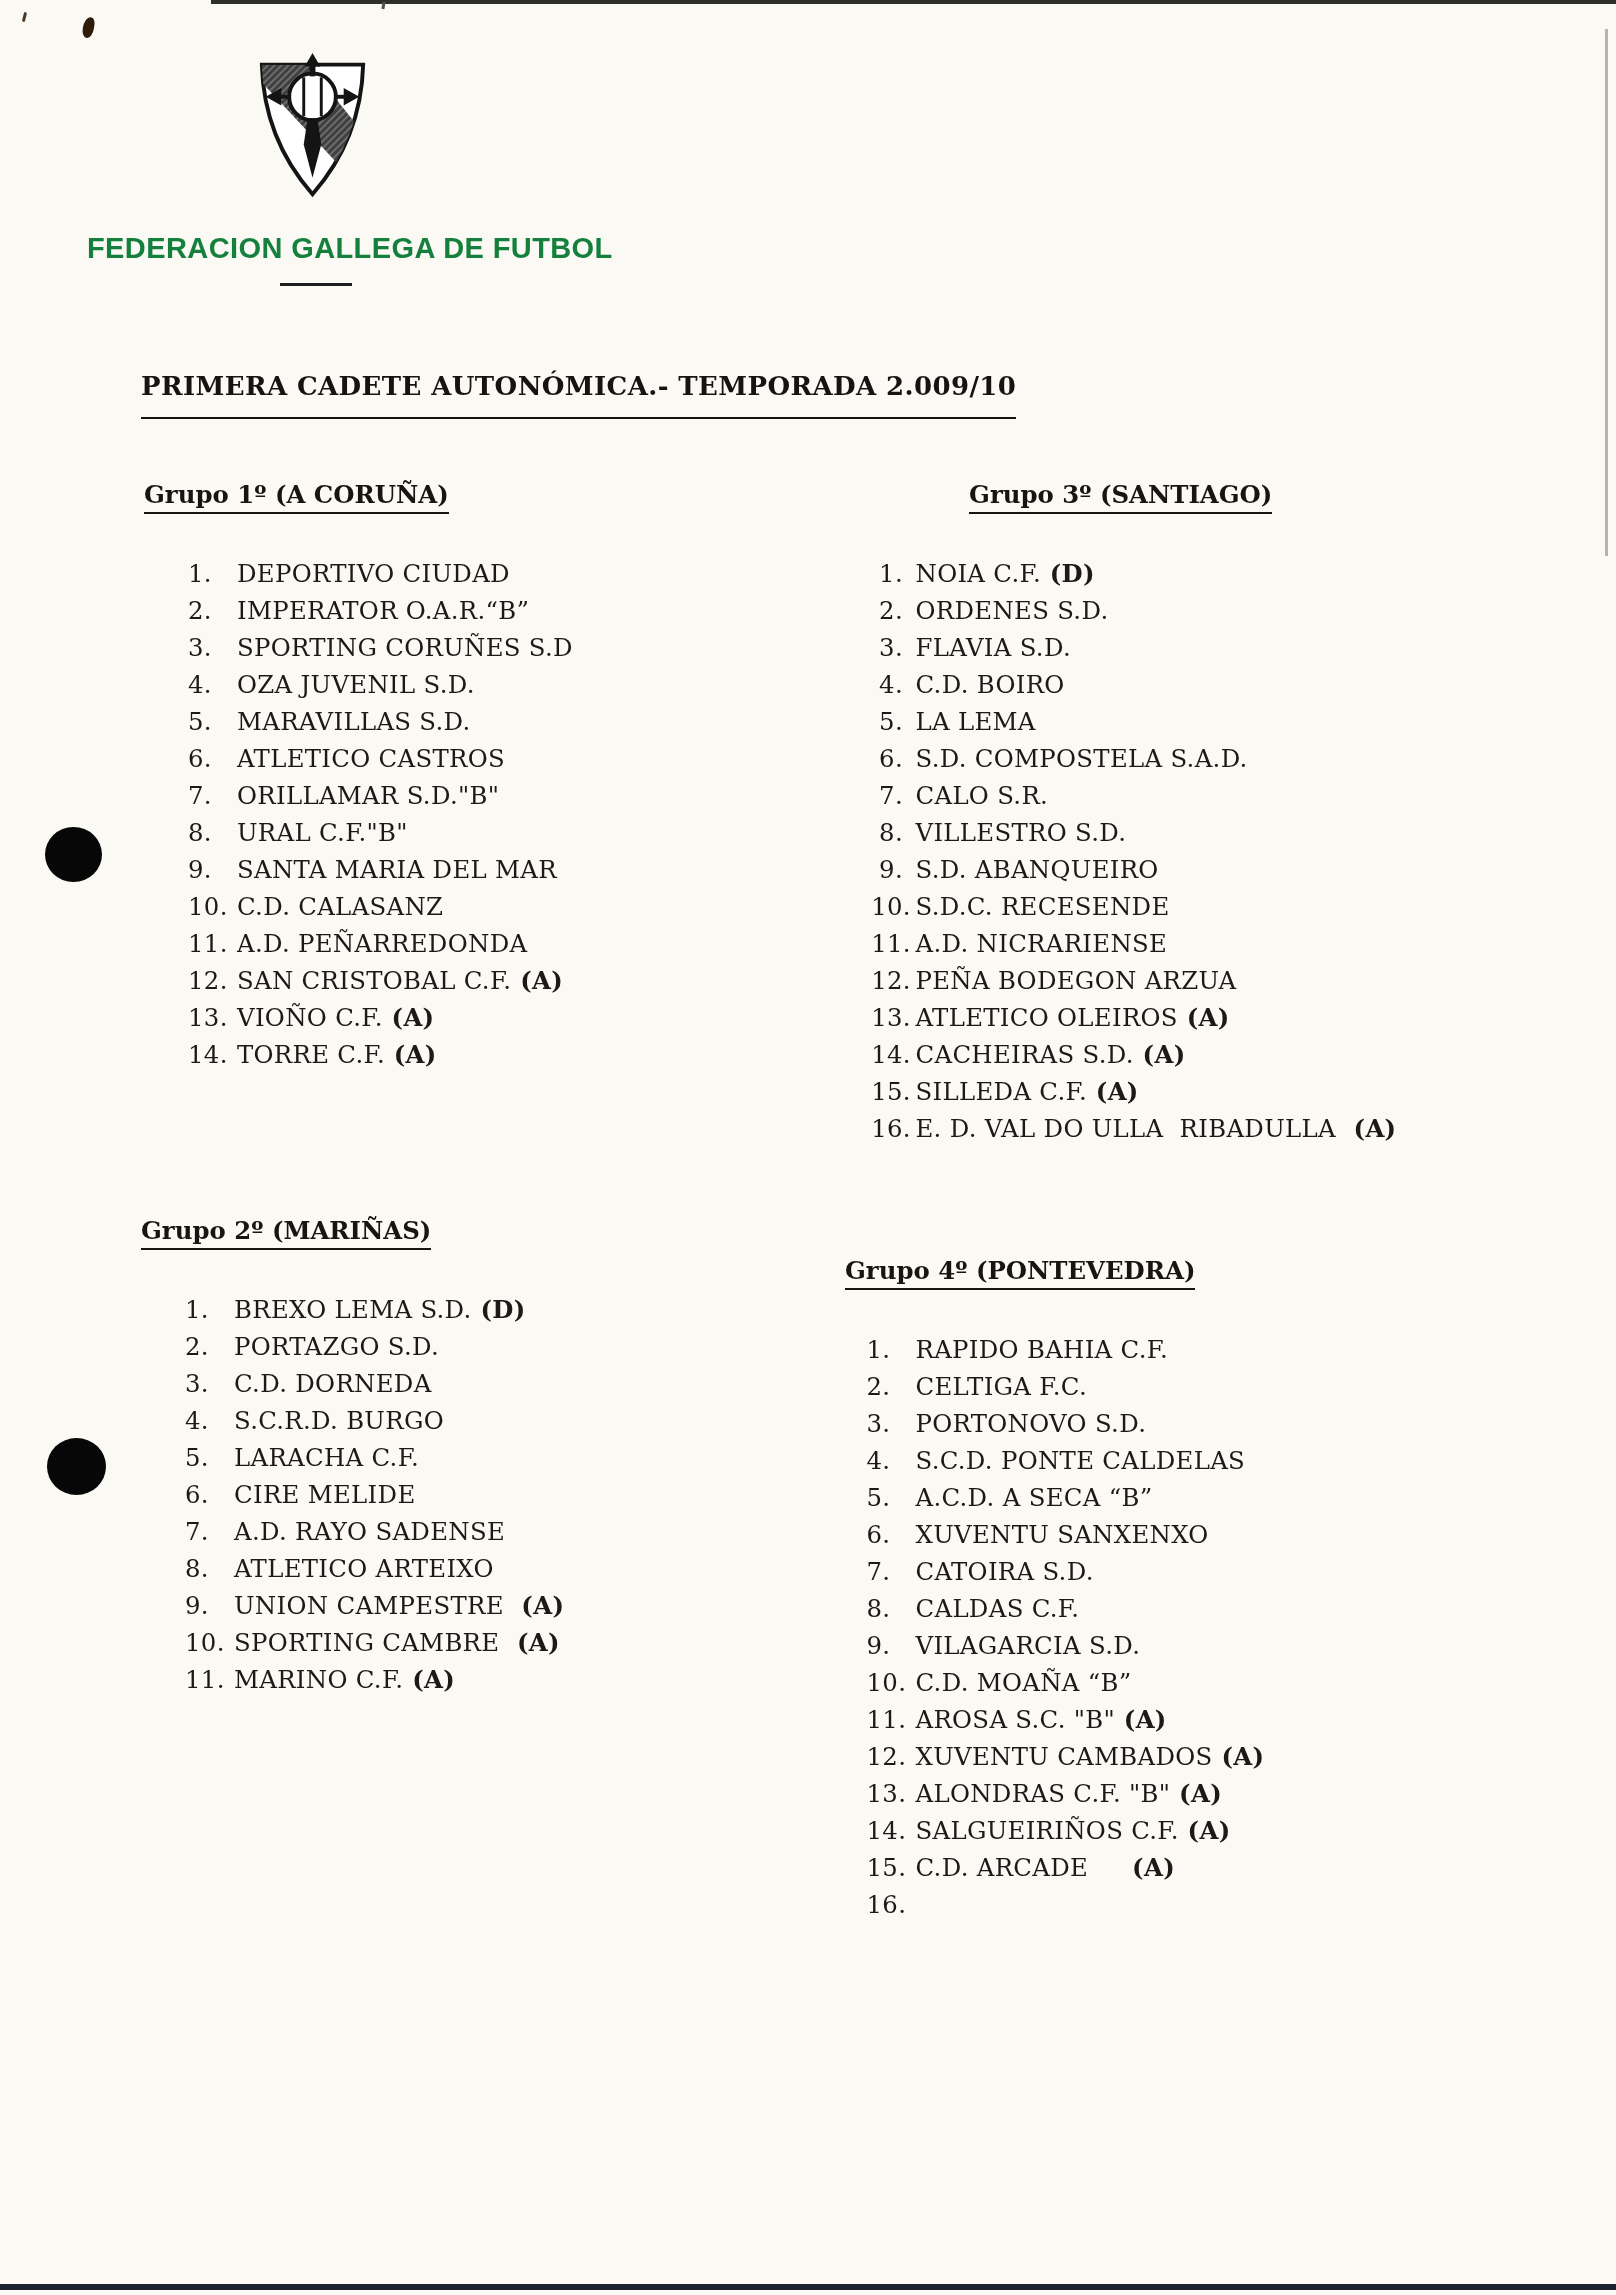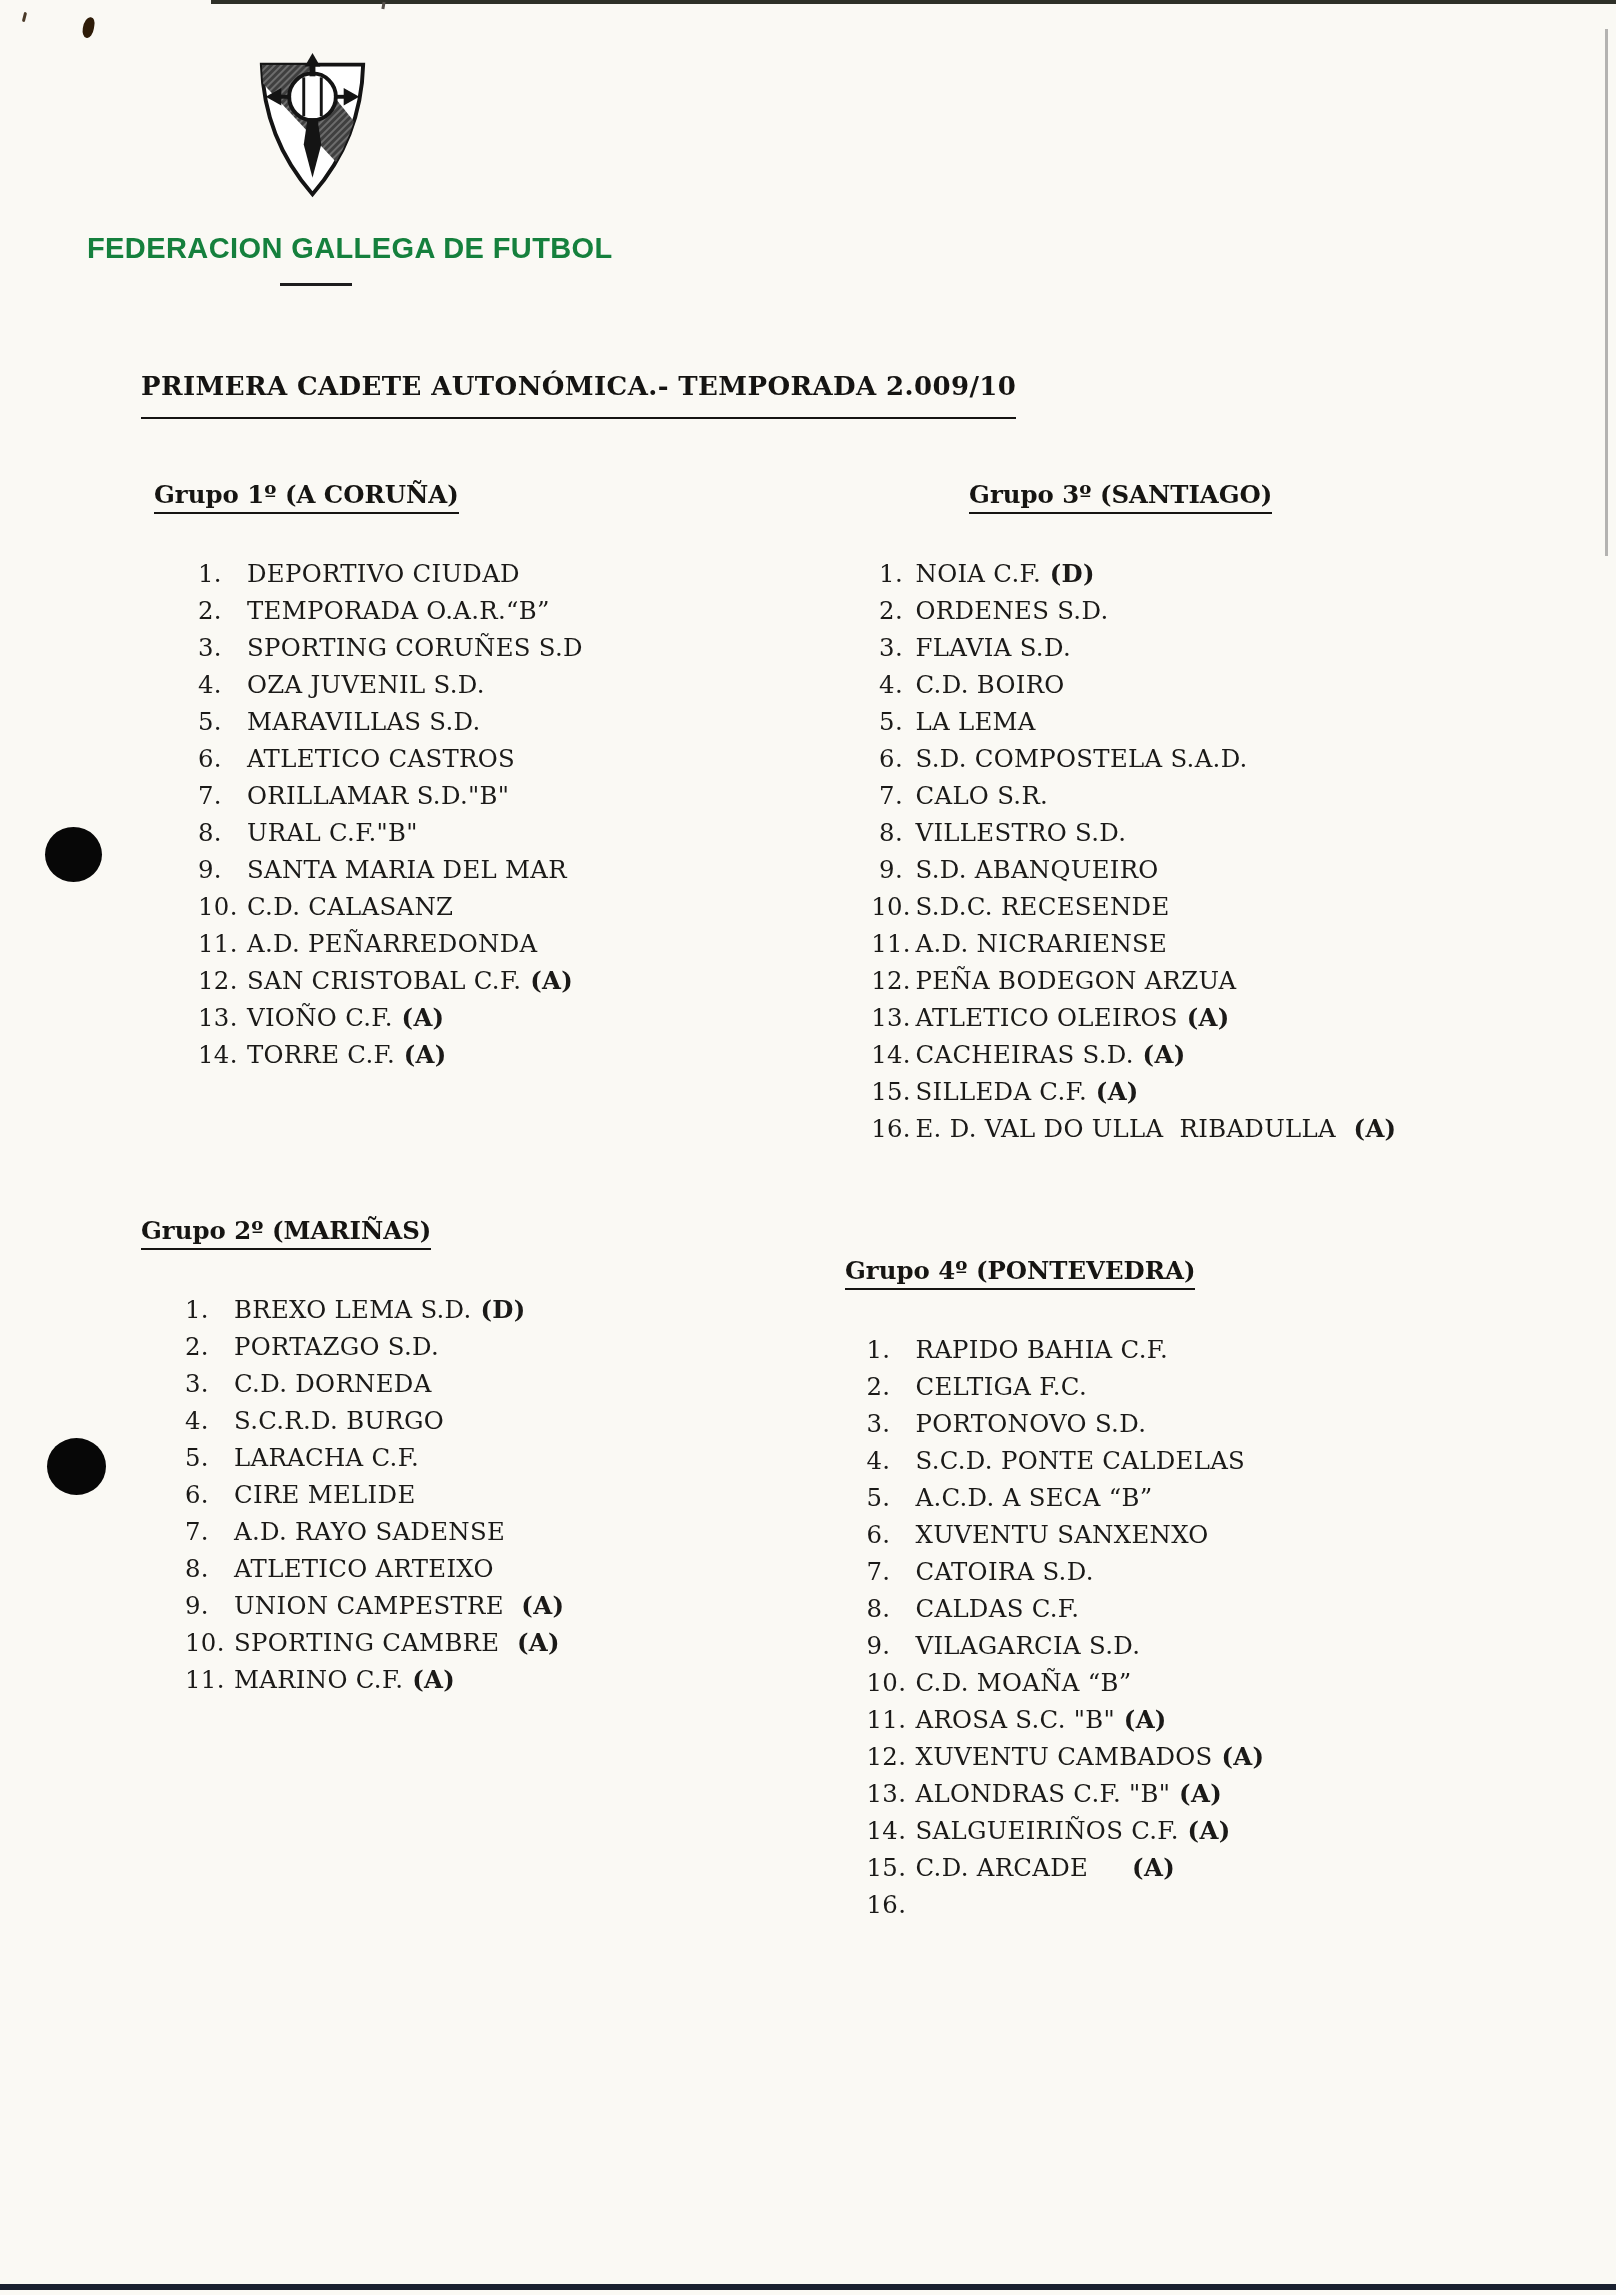--- a/index.html
+++ b/index.html
@@ -52,21 +52,21 @@
     border-bottom:2px solid #161512;padding-bottom:2.9px;
     white-space:nowrap;
   }
   .group-list{margin-top:45px;}
   .left-col .group-list{padding-left:44px;}
   .right-col .group-list{padding-left:21.5px;}
   .team-row{display:flex;height:37px;font-size:24.4px;letter-spacing:0.3px;}
   .team-row .num{display:inline-block;width:49px;flex:0 0 49px;}
   .team-row .team{white-space:pre-wrap;}
   .team-row b{font-weight:bold;}
-  #g1{left:154px;top:480px;}
+  #g1{left:144px;top:480px;}
   #g3{left:845px;top:480px;text-align:center;}
   #g2{left:141px;top:1183px;margin-top:33px;}
   #g4{left:845px;top:1256px;}
 </style>
 </head>
 <body>
 
 <div class="page">
 
   <div class="top-edge-line"></div>
@@ -118,21 +118,21 @@
 
   <div class="group left-col" id="g1">
     <div class="group-heading">Grupo 1º (A CORUÑA)</div>
     <div class="group-list">
         <div class="team-row">
           <span class="num">1.</span>
           <span class="team">DEPORTIVO CIUDAD</span>
         </div>
         <div class="team-row">
           <span class="num">2.</span>
-          <span class="team">TEMPORADA O.A.R.“B”</span>
+          <span class="team">IMPERATOR O.A.R.“B”</span>
         </div>
         <div class="team-row">
           <span class="num">3.</span>
           <span class="team">SPORTING CORUÑES S.D</span>
         </div>
         <div class="team-row">
           <span class="num">4.</span>
           <span class="team">OZA JUVENIL S.D.</span>
         </div>
         <div class="team-row">

